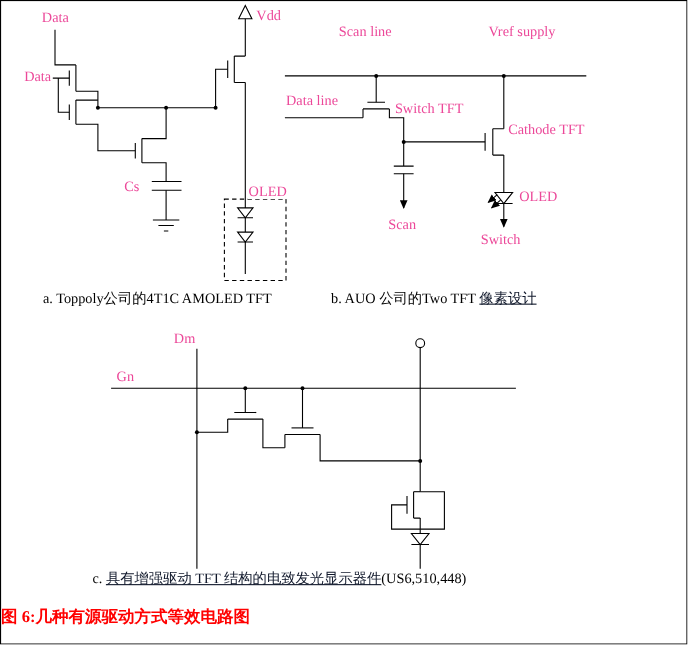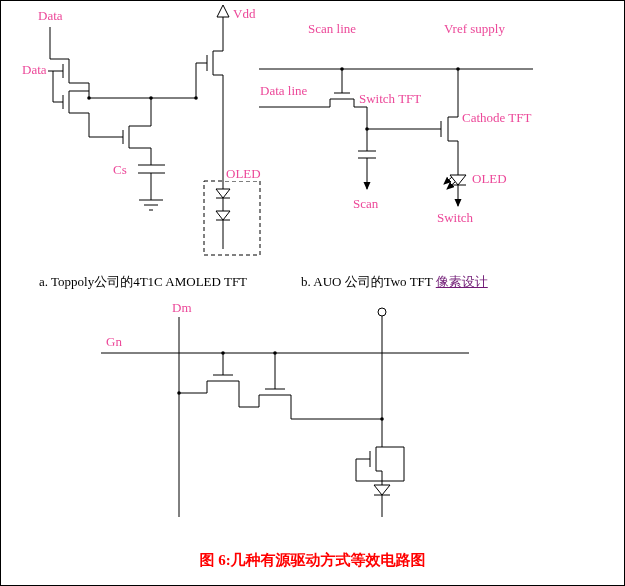--- a/index.html
+++ b/index.html
@@ -8,25 +8,25 @@
   .canvas {
     position:relative; width:625px; height:586px;
     border:1px solid #000; background:#fff; overflow:hidden;
   }
   .circuit-svg { position:absolute; left:0; top:0; }
   .lbl {
     position:absolute; font-size:13px; color:#ec4899;
     white-space:nowrap; line-height:1.1; background:#fff; padding:0 1px;
   }
   .caption {
-    position:absolute; font-size:13px; color:#000; white-space:nowrap; line-height:1.2;margin-top:11px;
-  }
-  .hl { color:#701a75; text-decoration:underline; }
+    position:absolute; font-size:13px; color:#000; white-space:nowrap; line-height:1.2;
+  }
+  .hl { color:#0f172a; text-decoration:underline; }
   .fig-caption {
-    position:absolute; left:0; top:550px; width:100%; text-align:center;
+    position:absolute; left:0; top:550px; width:100%; 
     color:#ff0000; font-weight:bold; font-size:15px;
   }
 </style>
 </head>
 <body>
 
 <div class="canvas">
 
   <svg class="circuit-svg" width="623" height="584" viewBox="0 0 623 584">
     <defs>
@@ -209,26 +209,29 @@
 
   <span class="lbl" style="left:306px;top:21px">Scan line</span>
   <span class="lbl" style="left:442px;top:21px">Vref supply</span>
   <span class="lbl" style="left:258px;top:83px">Data line</span>
   <span class="lbl" style="left:357px;top:91px">Switch TFT</span>
   <span class="lbl" style="left:460px;top:110px">Cathode TFT</span>
   <span class="lbl" style="left:351px;top:196px">Scan</span>
   <span class="lbl" style="left:470px;top:171px">OLED</span>
   <span class="lbl" style="left:435px;top:210px">Switch</span>
 
-  <span class="lbl" style="left:170px;top:300px">Dm</span>
+  <span class="lbl" style="left:156px;top:300px">Dm</span>
   <span class="lbl" style="left:104px;top:334px">Gn</span>
 
   <div class="caption" style="left:38px;top:262px">
     <span>a. Toppoly公司的4T1C AMOLED TFT</span>
   </div>
 
   <div class="caption" style="left:300px;top:262px">
     <span>b. AUO 公司的Two TFT </span><span class="hl">像素设计</span>
   </div>
 
+  <div class="caption" style="left:83px;top:517px">
+    <span>c. </span><span class="hl">具有增强驱动 TFT 结构的电致发光显示器件</span><span>(US6,510,448)</span>
+  </div>
 
   <div class="fig-caption">图 6:几种有源驱动方式等效电路图</div>
 </div>
 
 </body></html>

